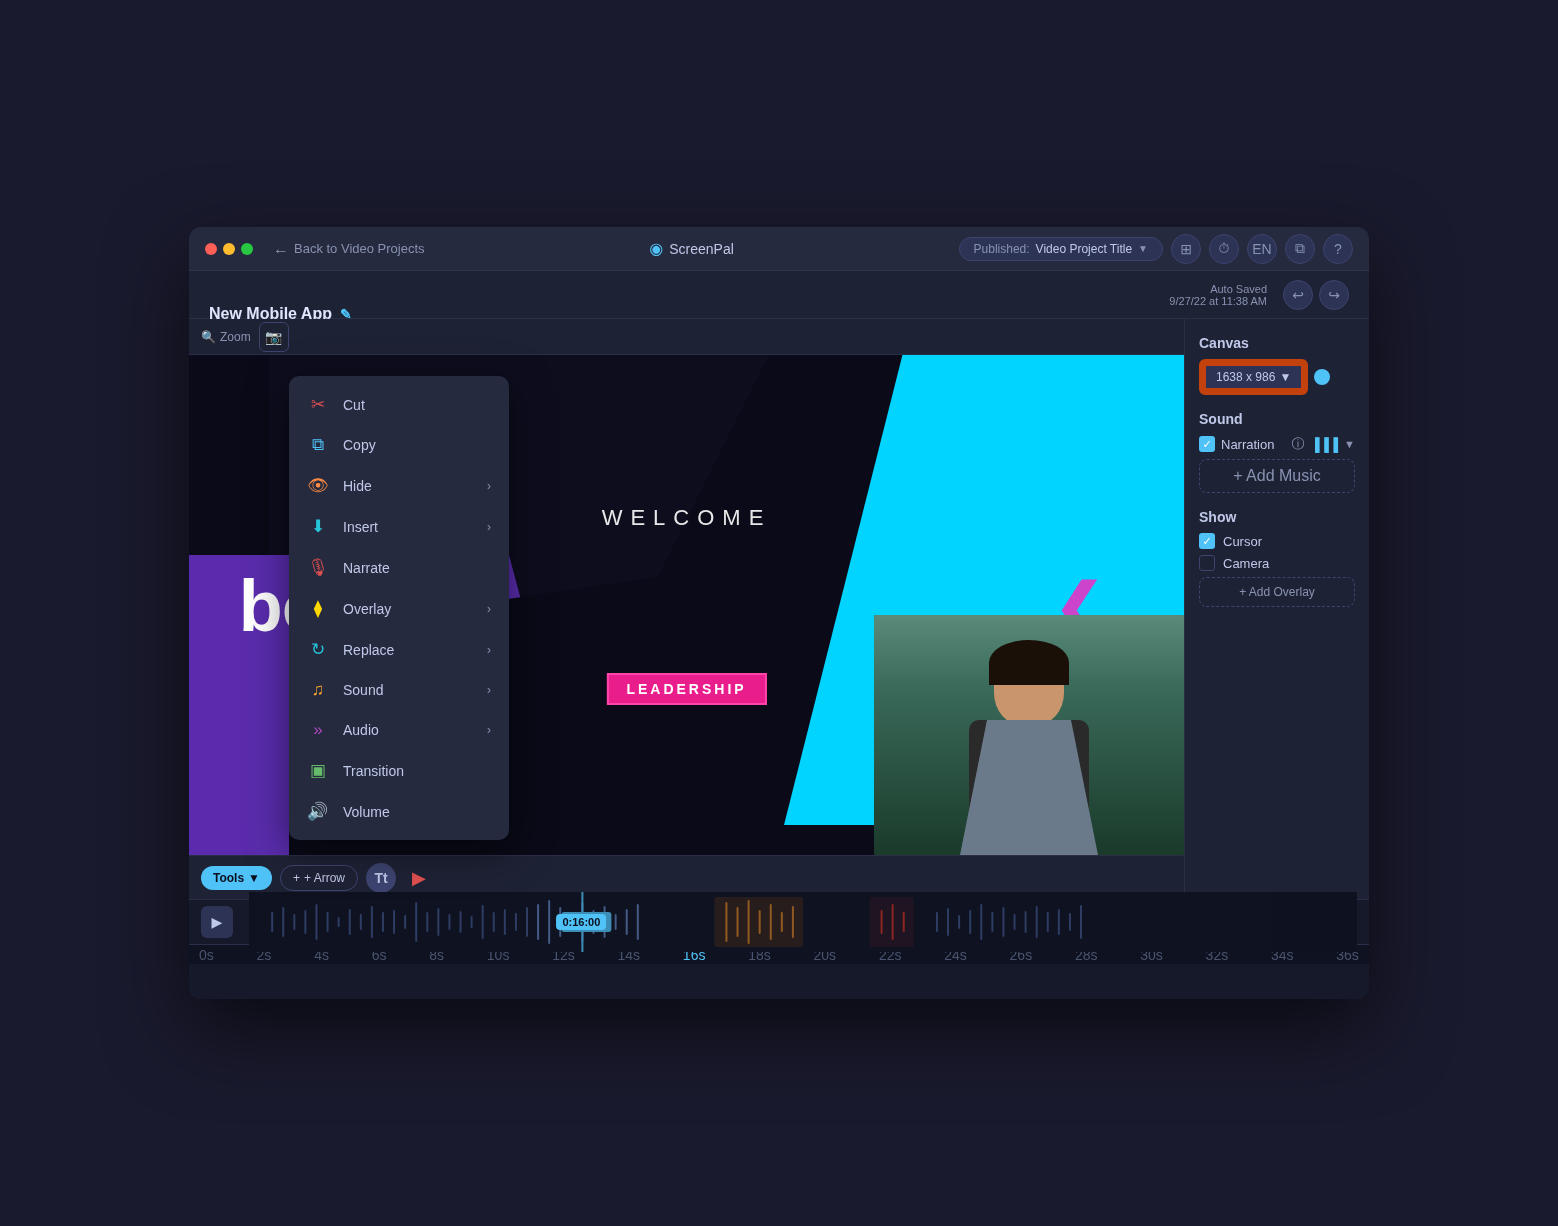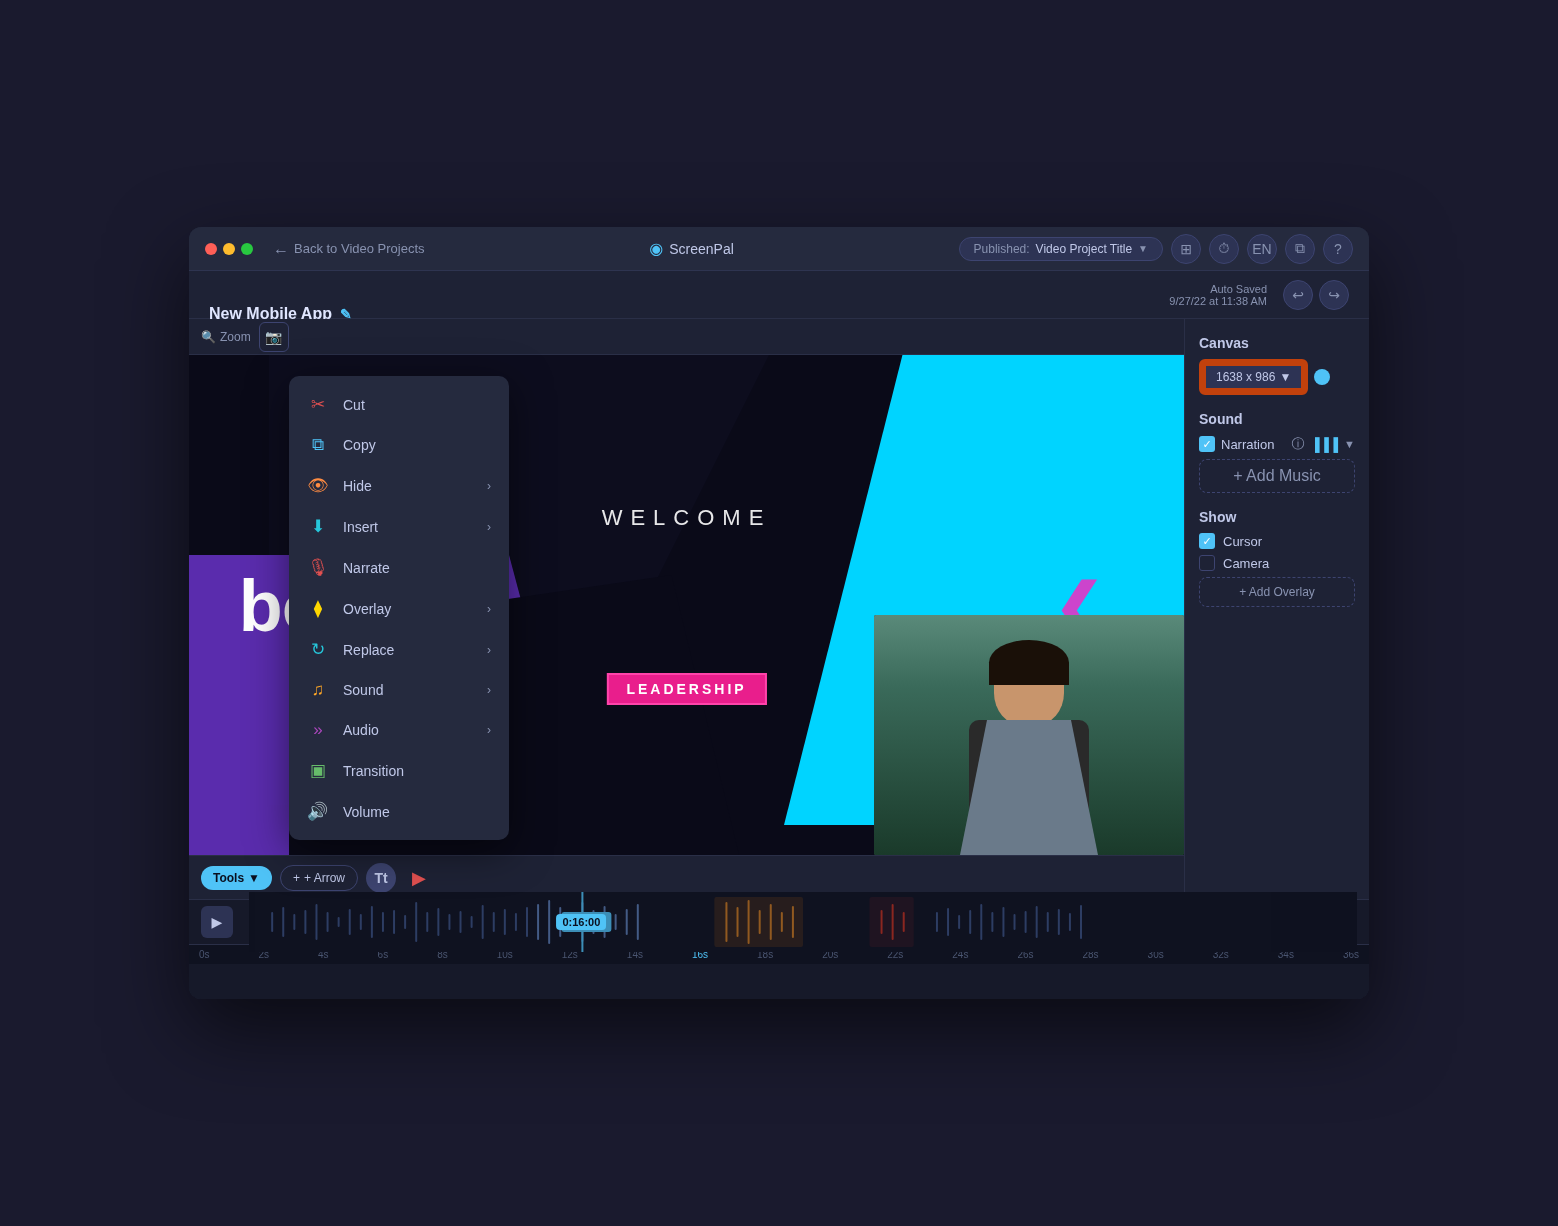--- a/index.html
+++ b/index.html
@@ -526,21 +526,21 @@
       display: flex;
       align-items: center;
       padding: 0 10px;
       border-top: 1px solid #2a2f47;
     }
     .time-ruler-inner {
       flex: 1;
       display: flex;
       justify-content: space-between;
       color: #4a5570;
-      font-size: 10px;
+      font-size: 14px;
       gap: 29px;
     }
     
     .icon-red { color: #e05050; }
     .icon-blue-light { color: #4fc3f7; }
     .icon-orange { color: #ff8c42; }
     .icon-teal { color: #26c6da; }
     .icon-yellow { color: #ffd700; }
     .icon-green { color: #66bb6a; }
     .icon-purple { color: #ab47bc; }

